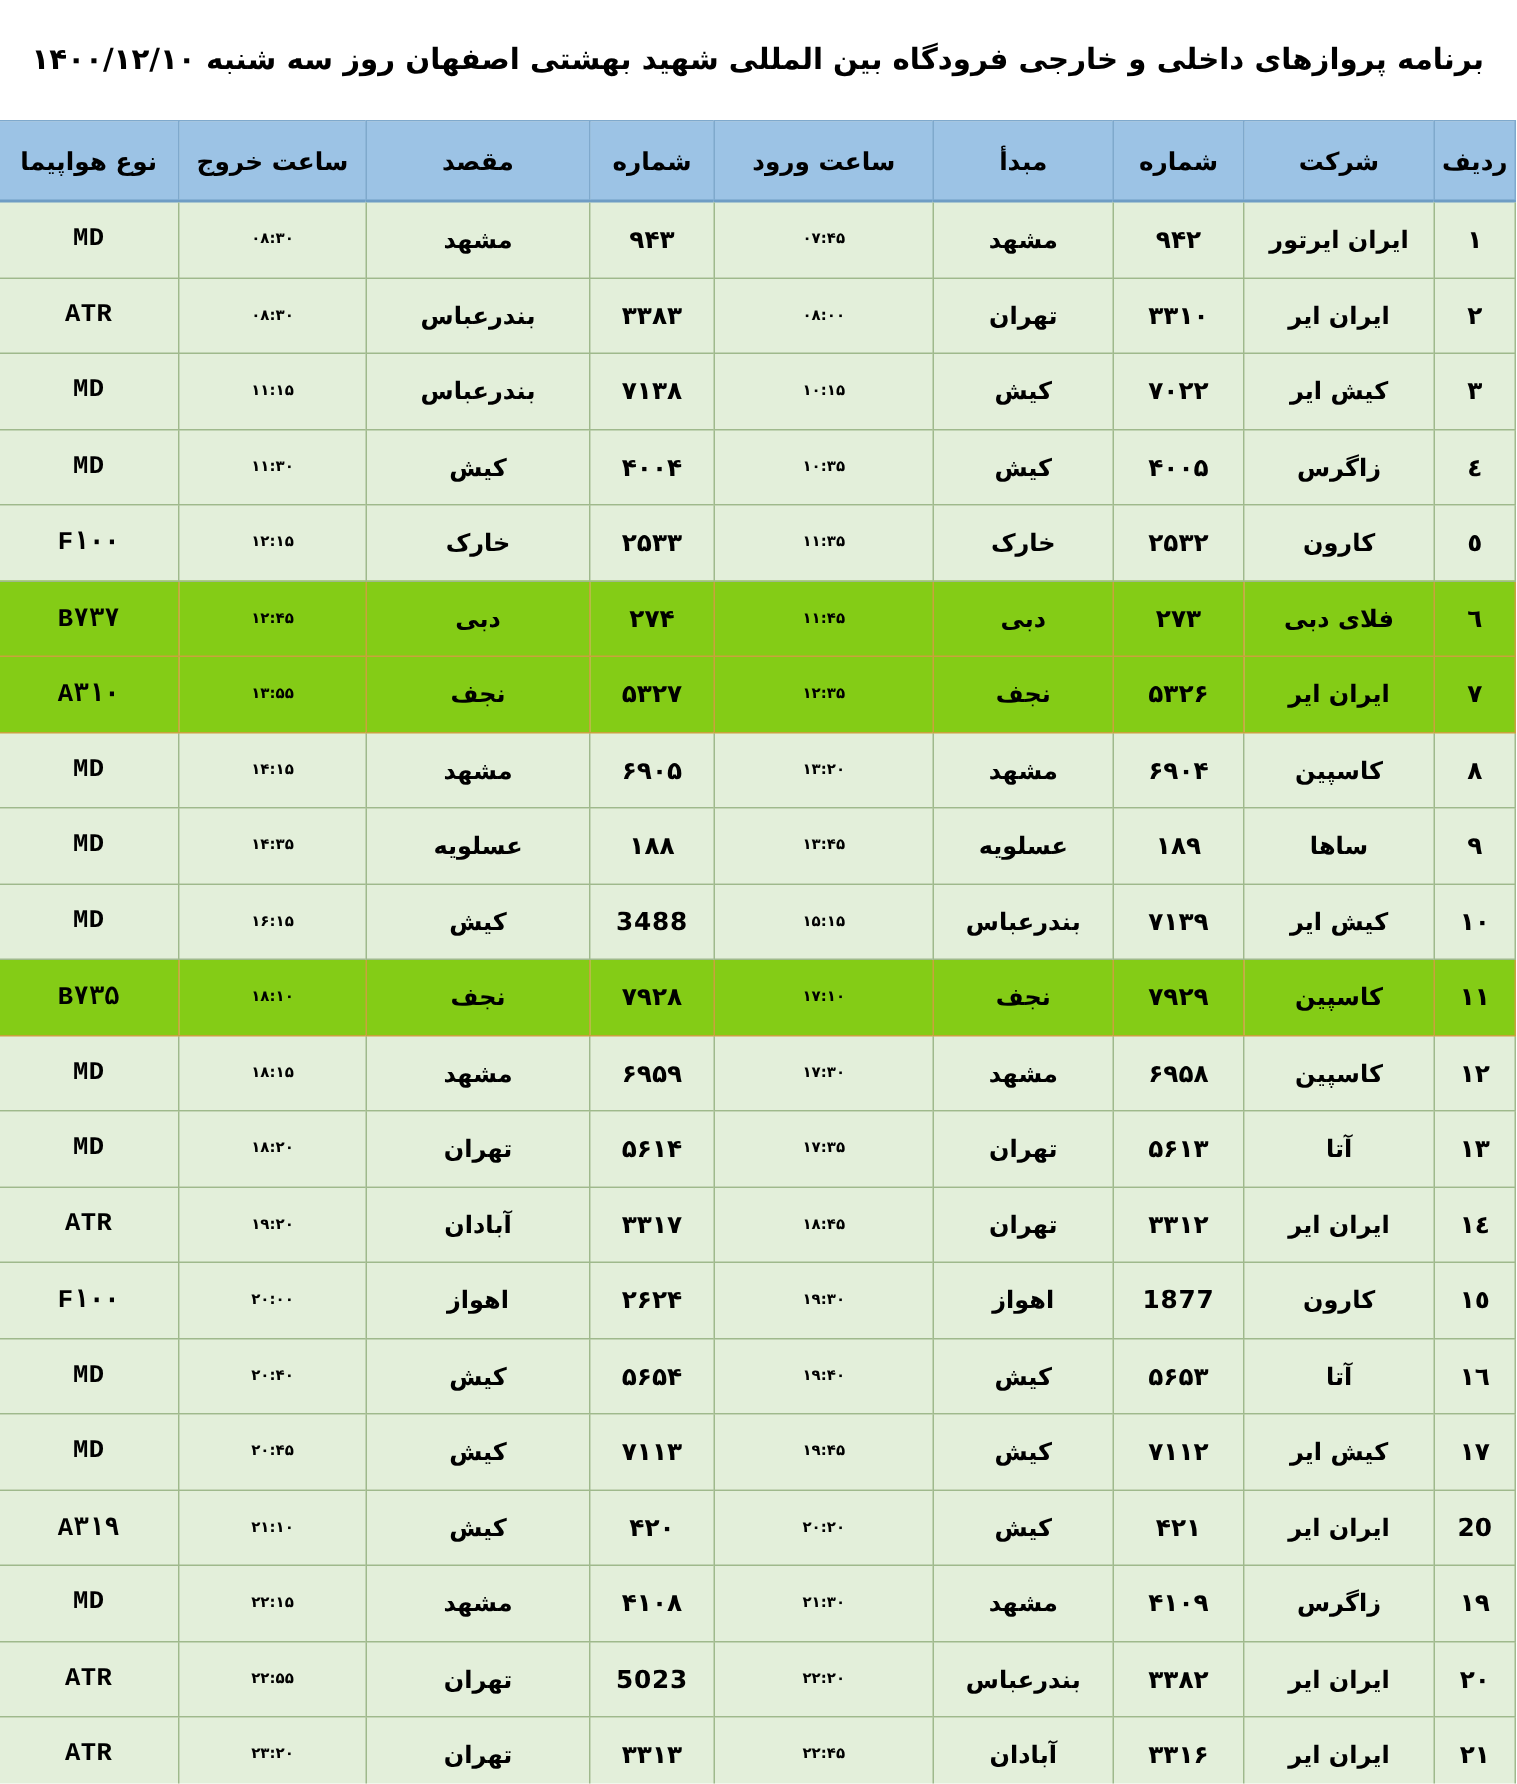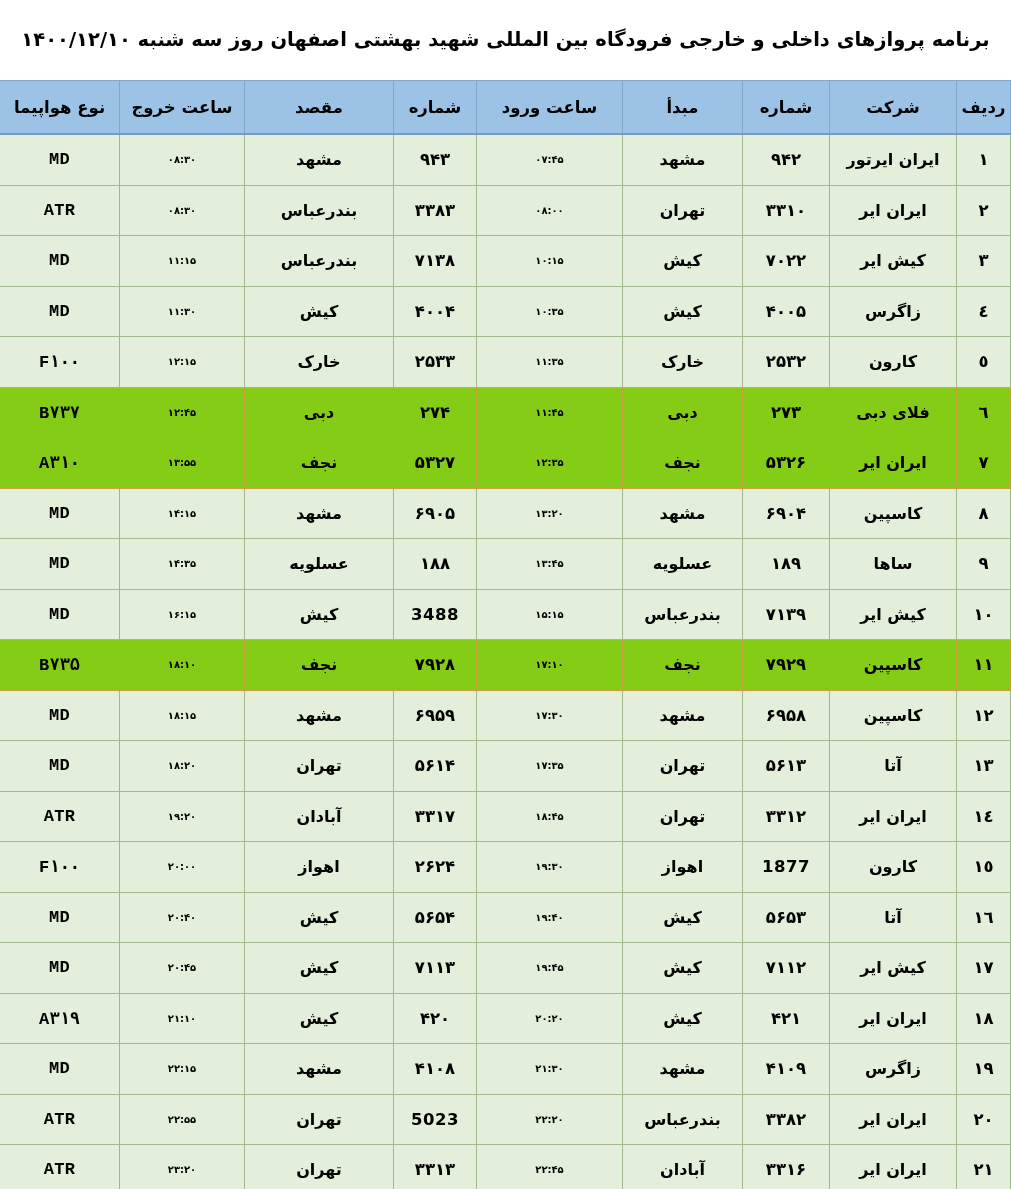--- a/index.html
+++ b/index.html
@@ -328,21 +328,21 @@
           <td>کیش ایر</td>
           <td class="cell-flightnum">۷۱۱۲</td>
           <td>کیش</td>
           <td class="cell-time">۱۹:۴۵</td>
           <td class="cell-flightnum">۷۱۱۳</td>
           <td>کیش</td>
           <td class="cell-time">۲۰:۴۵</td>
           <td class="cell-type">MD</td>
         </tr>
         <tr class="row-normal">
-          <td class="cell-radif">١٨</td>
+          <td class="cell-radif">20</td>
           <td>ایران ایر</td>
           <td class="cell-flightnum">۴۲۱</td>
           <td>کیش</td>
           <td class="cell-time">۲۰:۲۰</td>
           <td class="cell-flightnum">۴۲۰</td>
           <td>کیش</td>
           <td class="cell-time">۲۱:۱۰</td>
           <td class="cell-type">A۳۱۹</td>
         </tr>
         <tr class="row-normal">

